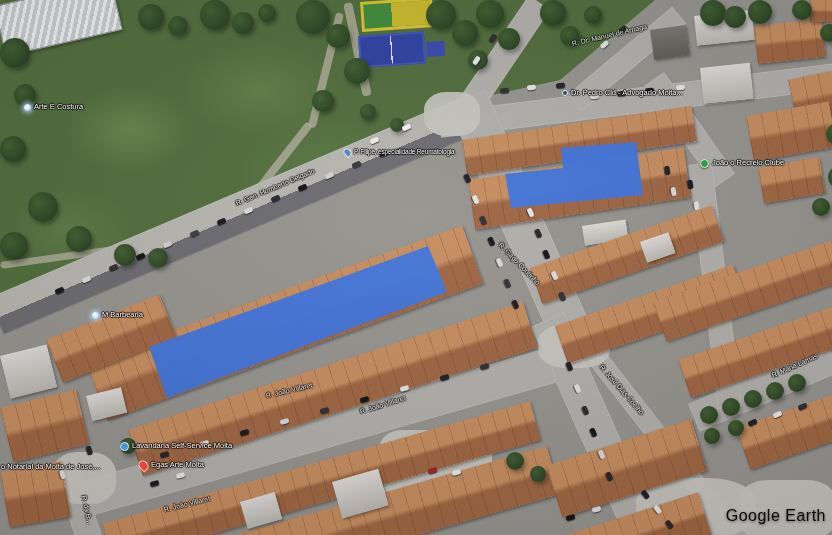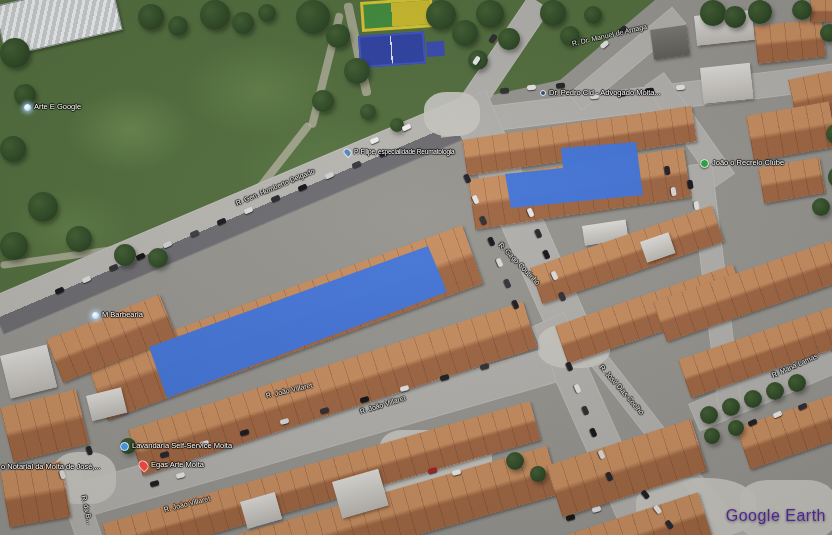--- a/index.html
+++ b/index.html
@@ -35,21 +35,21 @@
   .map-label .lbl{position:static;}
   .map-label.small{font-size:6.5px;letter-spacing:-.2px;}
   .map-label.street{color:#efefef;font-size:7px;transform-origin:0 50%;opacity:.95;}
   .poi-icon{position:static;display:inline-block;vertical-align:middle;margin-right:3px;}
   .dot-white{width:7px;height:7px;border-radius:50%;background:radial-gradient(circle at 40% 35%,#fff,#9fc8e8);box-shadow:0 0 4px 2px rgba(170,210,255,.8);}
   .dot-navy{width:6px;height:6px;border-radius:50%;background:#3c4d6b;border:1px solid #dfe8f2;}
   .dot-green{width:9px;height:9px;border-radius:50%;background:#2f9e44;border:1px solid #e6f2e8;box-shadow:0 1px 2px rgba(0,0,0,.5);}
   .dot-blue{width:9px;height:9px;border-radius:50%;background:#4a90d9;border:1px solid #dceafc;}
   .pin-red{width:9px;height:11px;border-radius:50% 50% 50% 0;transform:rotate(-45deg);background:#e8453c;border:1px solid #f2c9c5;}
   .pin-blue{width:7px;height:9px;border-radius:50% 50% 50% 0;transform:rotate(-45deg);background:#5d87b8;border:1px solid #d8e4f0;}
-  .logo{right:6px;bottom:10px;z-index:50;color:#4c1d95;font-size:16px;letter-spacing:.5px;opacity:.95;text-shadow:0 1px 3px rgba(0,0,0,.55);}
+  .logo{right:6px;bottom:10px;z-index:50;color:#000000;font-size:16px;letter-spacing:.5px;opacity:.95;text-shadow:0 1px 3px rgba(0,0,0,.55);}
 </style>
 </head>
 <body>
 
 <div class="scene">
   <div class="park"></div>
 
   <div class="pth" style="left:344px;top:14px;width:118px;height:8px;transform:rotate(104deg)"></div>
   <div class="pth" style="left:313px;top:126px;width:115px;height:8px;transform:rotate(128deg)"></div>
   <div class="pth" style="left:352px;top:2px;width:95px;height:9px;transform:rotate(78deg)"></div>
@@ -228,23 +228,23 @@
   <div class="cr" style="left:176px;top:473px;transform:rotate(-16deg);background:#e4e4e4"></div>
   <div class="cr" style="left:85px;top:448px;transform:rotate(72deg);background:#202025"></div>
   <div class="cr" style="left:58px;top:472px;transform:rotate(72deg);background:#d9d9d9"></div>
 
   <div class="poly" style="left:145px;top:240px;width:310px;height:165px;clip-path:polygon(4px 107px,283px 6px,302px 52px,22px 158px)"></div>
   <div class="poly" style="left:503px;top:138px;width:145px;height:75px;clip-path:polygon(2px 36px,60px 30px,58px 10px,133px 4px,140px 57px,8px 70px)"></div>
 
   <div class="haze"></div>
 
   <div id="labels-layer">
-      <div class="map-label place" style="left: 24px; top: 102px;"><span class="poi-icon dot-white"></span><span class="lbl">Arte E Google</span></div>
+      <div class="map-label place" style="left: 24px; top: 102px;"><span class="poi-icon dot-white"></span><span class="lbl">Arte E Costura</span></div>
       <div class="map-label place small" style="left: 344px; top: 148px;"><span class="poi-icon pin-blue"></span><span class="lbl">P. Filipe, especialidade Reumatologia</span></div>
-      <div class="map-label place" style="left: 540px; top: 88px; text-align: right;"><span class="poi-icon dot-navy"></span><span class="lbl">Dr. Pedro Cid - Advogado Moita...</span></div>
+      <div class="map-label place" style="left: 562px; top: 88px; text-align: right;"><span class="poi-icon dot-navy"></span><span class="lbl">Dr. Pedro Cid - Advogado Moita...</span></div>
       <div class="map-label place" style="left: 700px; top: 158px;"><span class="poi-icon dot-green"></span><span class="lbl">João o Recreio Clube</span></div>
       <div class="map-label place" style="left: 92px; top: 310px;"><span class="poi-icon dot-white"></span><span class="lbl">M Barbearia</span></div>
       <div class="map-label place" style="left: 120px; top: 441px;"><span class="poi-icon dot-blue"></span><span class="lbl">Lavandaria Self-Service Moita</span></div>
       <div class="map-label place" style="left: 139px; top: 460px;"><span class="poi-icon pin-red"></span><span class="lbl">Egas Arte Moita</span></div>
       <div class="map-label place" style="left: 1px; top: 462px;"><span class="lbl">o Notarial da Moita de José,...</span></div>
       <div class="map-label street" style="left: 236px; top: 200px; transform: rotate(-23deg);"><span class="lbl">R. Gen. Humberto Delgado</span></div>
       <div class="map-label street" style="left: 572px; top: 40px; transform: rotate(-13deg);"><span class="lbl">R. Dr. Manuel de Arriaga</span></div>
       <div class="map-label street" style="left: 500px; top: 240px; transform: rotate(46deg);"><span class="lbl">R. Gago Coutinho</span></div>
       <div class="map-label street" style="left: 601px; top: 362px; transform: rotate(49deg);"><span class="lbl">R. José Dias Coelho</span></div>
       <div class="map-label street" style="left: 772px; top: 372px; transform: rotate(-24deg);"><span class="lbl">R. Maria Lamas</span></div>

